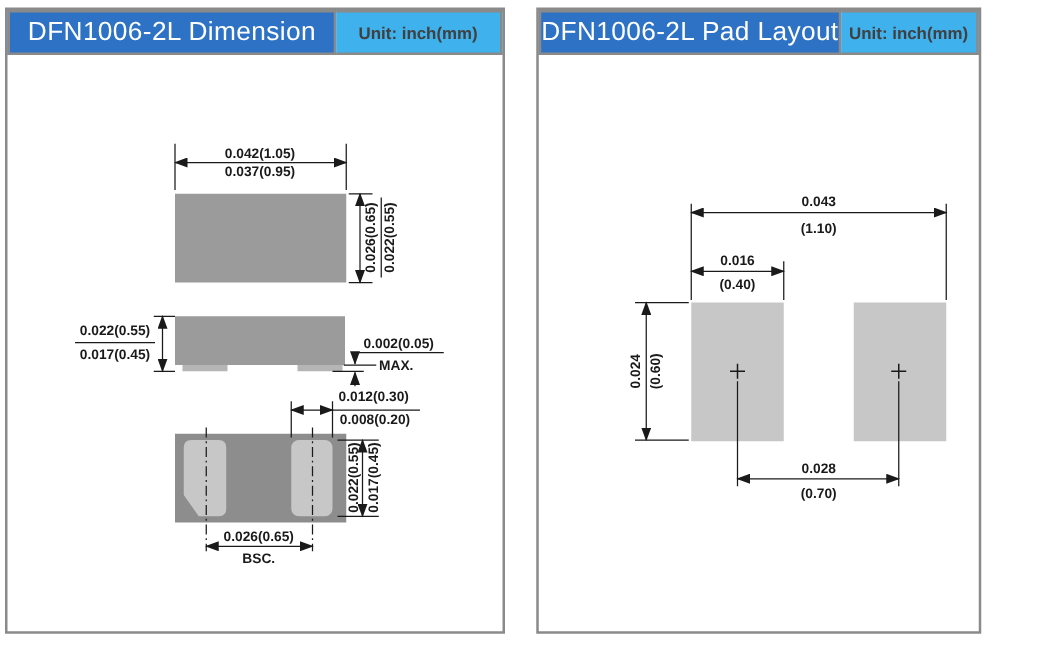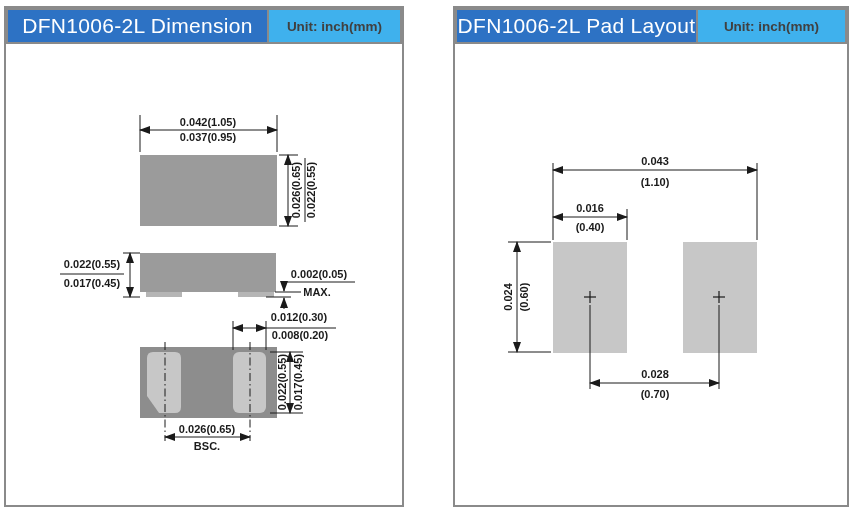--- a/index.html
+++ b/index.html
@@ -2,21 +2,21 @@
 <html style="--header-blue: #2d72c4; --unit-blue: #3fb1ed; --panel-border: #8a8a8a; --body-gray: #9b9b9b; --body-dark-gray: #8d8d8d; --pad-light-gray: #c7c7c7; --terminal-gray: #b5b5b5; --line-color: #1a1a1a;"><head>
 <meta charset="utf-8">
 <style>
   html,body{margin:0;padding:0;background:#ffffff;}
   body{width:850px;height:517px;position:relative;overflow:hidden;
        font-family:"Liberation Sans",sans-serif;}
 
   .panel{position:absolute;top:6px;height:501px;background:#fff;
          border:2px solid var(--panel-border,#8a8a8a);box-sizing:border-box;}
   .panel--dimension{left:4px;width:400px;}
-  .panel--padlayout{left:429px;width:396px;margin-left:24px;}
+  .panel--padlayout{left:429px;width:356px;}
 
   .panel-header{display:flex;align-items:stretch;height:36px;}
   .hdr-title{flex:1;background:var(--header-blue,#2d72c4);
              border:2px solid var(--panel-border,#8a8a8a);
              color:#ffffff;font-size:21px;font-weight:400;letter-spacing:.3px;
              display:flex;align-items:center;justify-content:center;
              box-sizing:border-box;white-space:nowrap;}
   .hdr-unit{background:var(--unit-blue,#3fb1ed);
             border:2px solid var(--panel-border,#8a8a8a);border-left:none;
             color:#404040;font-size:13.5px;font-weight:700;

